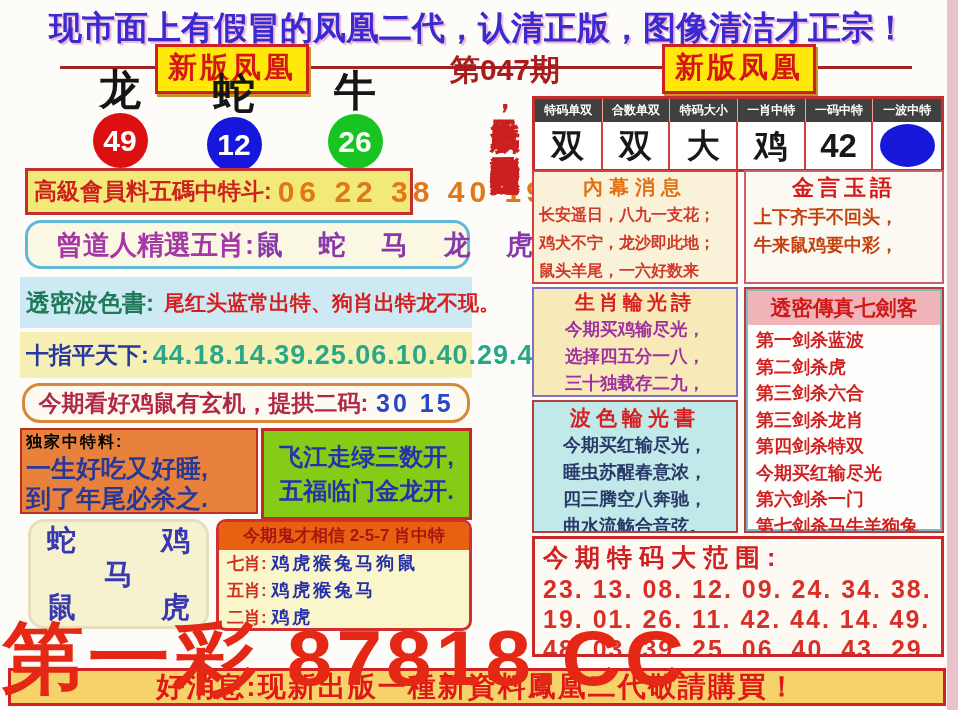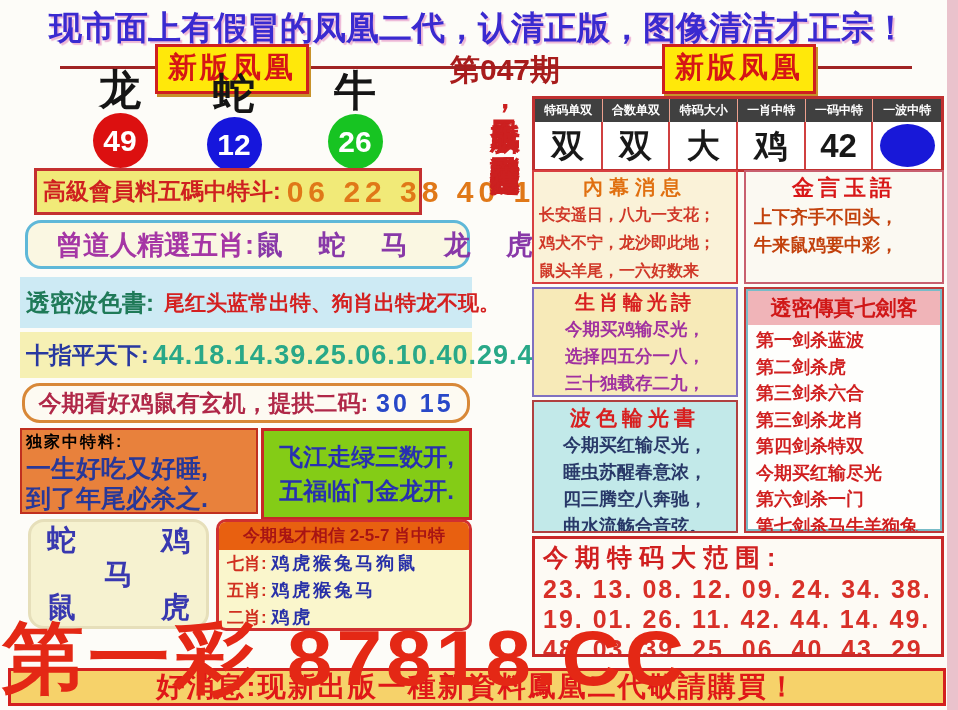--- a/index.html
+++ b/index.html
@@ -20,21 +20,21 @@
   .issue { top:50px; left:425px; width:160px; text-align:center; font-size:30px; font-weight:900; color:#a81c1c; }
 
   
   .z-item { width:70px; text-align:center; }
   .z-animal { font-size:42px; font-weight:900; color:#151515; line-height:44px; }
   .z-ball { width:55px; height:55px; border-radius:50%; margin:1px auto 0; color:#fff; font-size:30px;
     font-weight:900; line-height:55px; text-align:center; }
   .ball-red { background:#dc1010; } .ball-blue { background:#1616dc; } .ball-green { background:#17c422; }
 
   
-  .box1 { top:168px; left:34px; width:388px; height:47px; background:#f1ea78; border:3px solid #c43030;
+  .box1 { top:168px; left:25px; width:388px; height:47px; background:#f1ea78; border:3px solid #c43030;
     display:flex; align-items:center; padding:0 6px; white-space:nowrap; }
   .box1-label { color:#cf2020; font-size:23px; font-weight:900; }
   .box1-nums { color:#e07818; font-size:30px; font-weight:900; margin-left:6px; letter-spacing:5px; }
 
   .box2 { top:220px; left:25px; width:445px; height:49px; background:#faf7e2; border:3px solid #5fb8d8;
     border-radius:16px; display:flex; align-items:center; padding:0 10px; white-space:nowrap; }
   .box2-label { color:#a536a5; font-size:27px; font-weight:900;margin-left:18px; }
   .box2-animals { color:#8838a8; font-size:27px; font-weight:900; margin-left:2px; letter-spacing:14px; }
 
   .box3 { top:277px; left:20px; width:452px; height:51px; background:#cdeaf4; display:flex; align-items:center;

